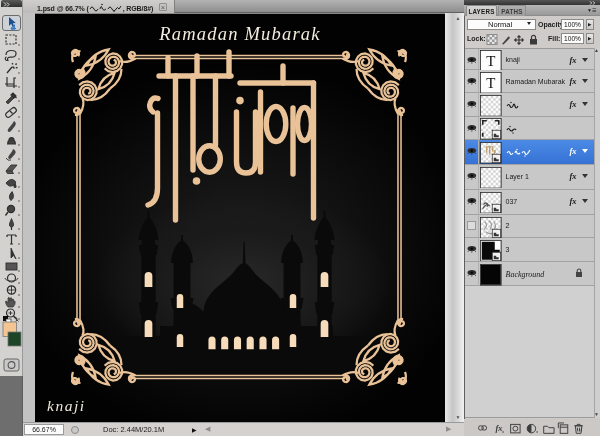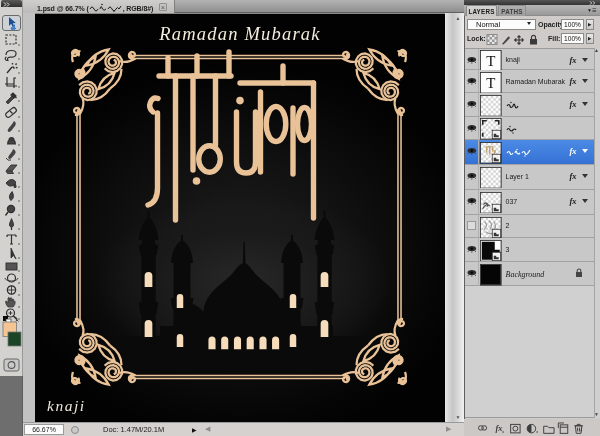--- a/index.html
+++ b/index.html
@@ -349,38 +349,38 @@
         <circle cx="161.5" cy="167" r="3.8" fill="#e9c298"></circle>
         <path d="M180.5,62 V131" stroke="#e9c298" stroke-width="5.4" fill="none" stroke-linecap="round"></path>
         <ellipse cx="174.5" cy="145" rx="10.8" ry="13.2" fill="none" stroke="#e9c298" stroke-width="5.4"></ellipse>
       </svg>
   <div class="abs" style="left:12px;top:383px;color:#efe9dc;font-family:'Liberation Serif',serif;font-style:italic;font-size:15.5px;letter-spacing:1.5px;">knaji</div>
 </div>
 
 <div class="abs" style="left:23px;top:422px;width:441px;height:14px;background:#d4d1ce;border-top:1px solid #9a9a9a;"></div>
 <div class="abs" style="left:24px;top:424px;width:40px;height:11px;background:#fbfbfb;border:1px solid #9a9a9a;font-size:7px;color:#222;text-align:center;line-height:10px;">66.67%</div>
 <div class="abs" style="left:71px;top:426px;width:8px;height:8px;border:1px solid #8a8a8a;border-radius:50%;background:#c9c9c9;"></div>
-<div class="abs" style="left:103px;top:425px;font-size:7.5px;color:#222;">Doc: 1.47M/20.1M</div>
+<div class="abs" style="left:103px;top:425px;font-size:7.5px;color:#222;">Doc: 2.44M/20.1M</div>
 <div class="abs" style="left:192px;top:426px;font-size:6px;color:#111;">▶</div>
 <div class="abs" style="left:205px;top:425px;font-size:7px;color:#8d8d8d;">◀</div>
 <div class="abs" style="left:446px;top:425px;font-size:7px;color:#8d8d8d;">▶</div>
 
 <div class="abs" style="left:464px;top:0;width:136px;height:436px;background:#cecbc9;border-left:1px solid #5f5f5f;"></div>
 
 <div class="abs" style="left:464px;top:0;width:136px;height:4.5px;background:linear-gradient(#555,#333);"></div>
 <svg class="abs" style="left:589px;top:0.5px;" width="8" height="4" viewBox="0 0 8 4">
       <path d="M1,0.3 L2.7,2 L1,3.7 M4,0.3 L5.7,2 L4,3.7" stroke="#ddd" stroke-width="0.9" fill="none"></path>
     </svg>
 
 <div class="abs" style="left:464px;top:4.5px;width:136px;height:11px;background:linear-gradient(#b6b6b6,#999);border-bottom:1px solid #8c8c8c;"></div>
 <div class="abs" style="left:466px;top:4.5px;width:31px;height:11px;background:linear-gradient(#d6d4d2,#c8c6c4);border:1px solid #8a8a8a;border-bottom:none;border-radius:2px 2px 0 0;font-size:6.3px;font-weight:bold;color:#1a1a1a;text-align:center;line-height:11px;letter-spacing:0.2px;">LAYERS</div>
 <div class="abs" style="left:498px;top:4.5px;width:28px;height:11px;background:linear-gradient(#b0b0b0,#9c9c9c);border:1px solid #8e8e8e;border-bottom:none;border-radius:2px 2px 0 0;font-size:6.3px;font-weight:bold;color:#3d3d3d;text-align:center;line-height:11px;letter-spacing:0.2px;">PATHS</div>
 <div class="abs" style="left:587px;top:6.5px;width:10px;height:7px;font-size:5px;color:#222;">▼☰</div>
 
-<div class="abs" style="left:467px;top:18.5px;width:69px;height:11.5px;background:#fcfcfc;border:1px solid #8a8a8a;font-size:7.5px;color:#111;line-height:10.5px;padding-left:8px;">Normal</div>
+<div class="abs" style="left:467px;top:18.5px;width:69px;height:11.5px;background:#fcfcfc;border:1px solid #8a8a8a;font-size:7.5px;color:#111;line-height:10.5px;padding-left:20px;">Normal</div>
 <div class="abs" style="left:527px;top:22px;width:0;height:0;border-left:2.8px solid transparent;border-right:2.8px solid transparent;border-top:3.6px solid #222;"></div>
 <div class="abs" style="left:538px;top:20.5px;font-size:7px;font-weight:bold;color:#222;">Opacity:</div>
 <div class="abs" style="left:561px;top:19px;width:23px;height:10.5px;background:#fcfcfc;border:1px solid #8a8a8a;font-size:6.6px;color:#111;line-height:9px;text-align:center;">100%</div>
 <div class="abs" style="left:586px;top:19px;width:7.5px;height:10.5px;background:linear-gradient(#e8e8e8,#c8c8c8);border:1px solid #8a8a8a;font-size:4.5px;color:#222;text-align:center;line-height:9.5px;">▶</div>
 
 <div class="abs" style="left:467px;top:34.5px;font-size:7px;font-weight:bold;color:#222;">Lock:</div>
 <svg class="abs" style="left:486px;top:32.5px;" width="52" height="13" viewBox="0 0 52 13" id="lockicons">
   <rect x="1" y="1.5" width="10" height="10" fill="#e8e8e8" stroke="#888"></rect>
   <path d="M1,1.5 h2.5 v2.5 h-2.5 z M6,1.5 h2.5 v2.5 h-2.5 z M3.5,4 h2.5 v2.5 h-2.5 z M8.5,4 h2.5 v2.5 h-2.5 z M1,6.5 h2.5 v2.5 h-2.5 z M6,6.5 h2.5 v2.5 h-2.5 z M3.5,9 h2.5 v2.5 h-2.5 z M8.5,9 h2.5 v2.5 h-2.5z" fill="#999"></path>
   <path d="M16,11 l5.5,-6.5 q1,-1.5 2,-0.5 q1,1 -0.5,2 l-5.5,5.5 Z" fill="#444"></path>

